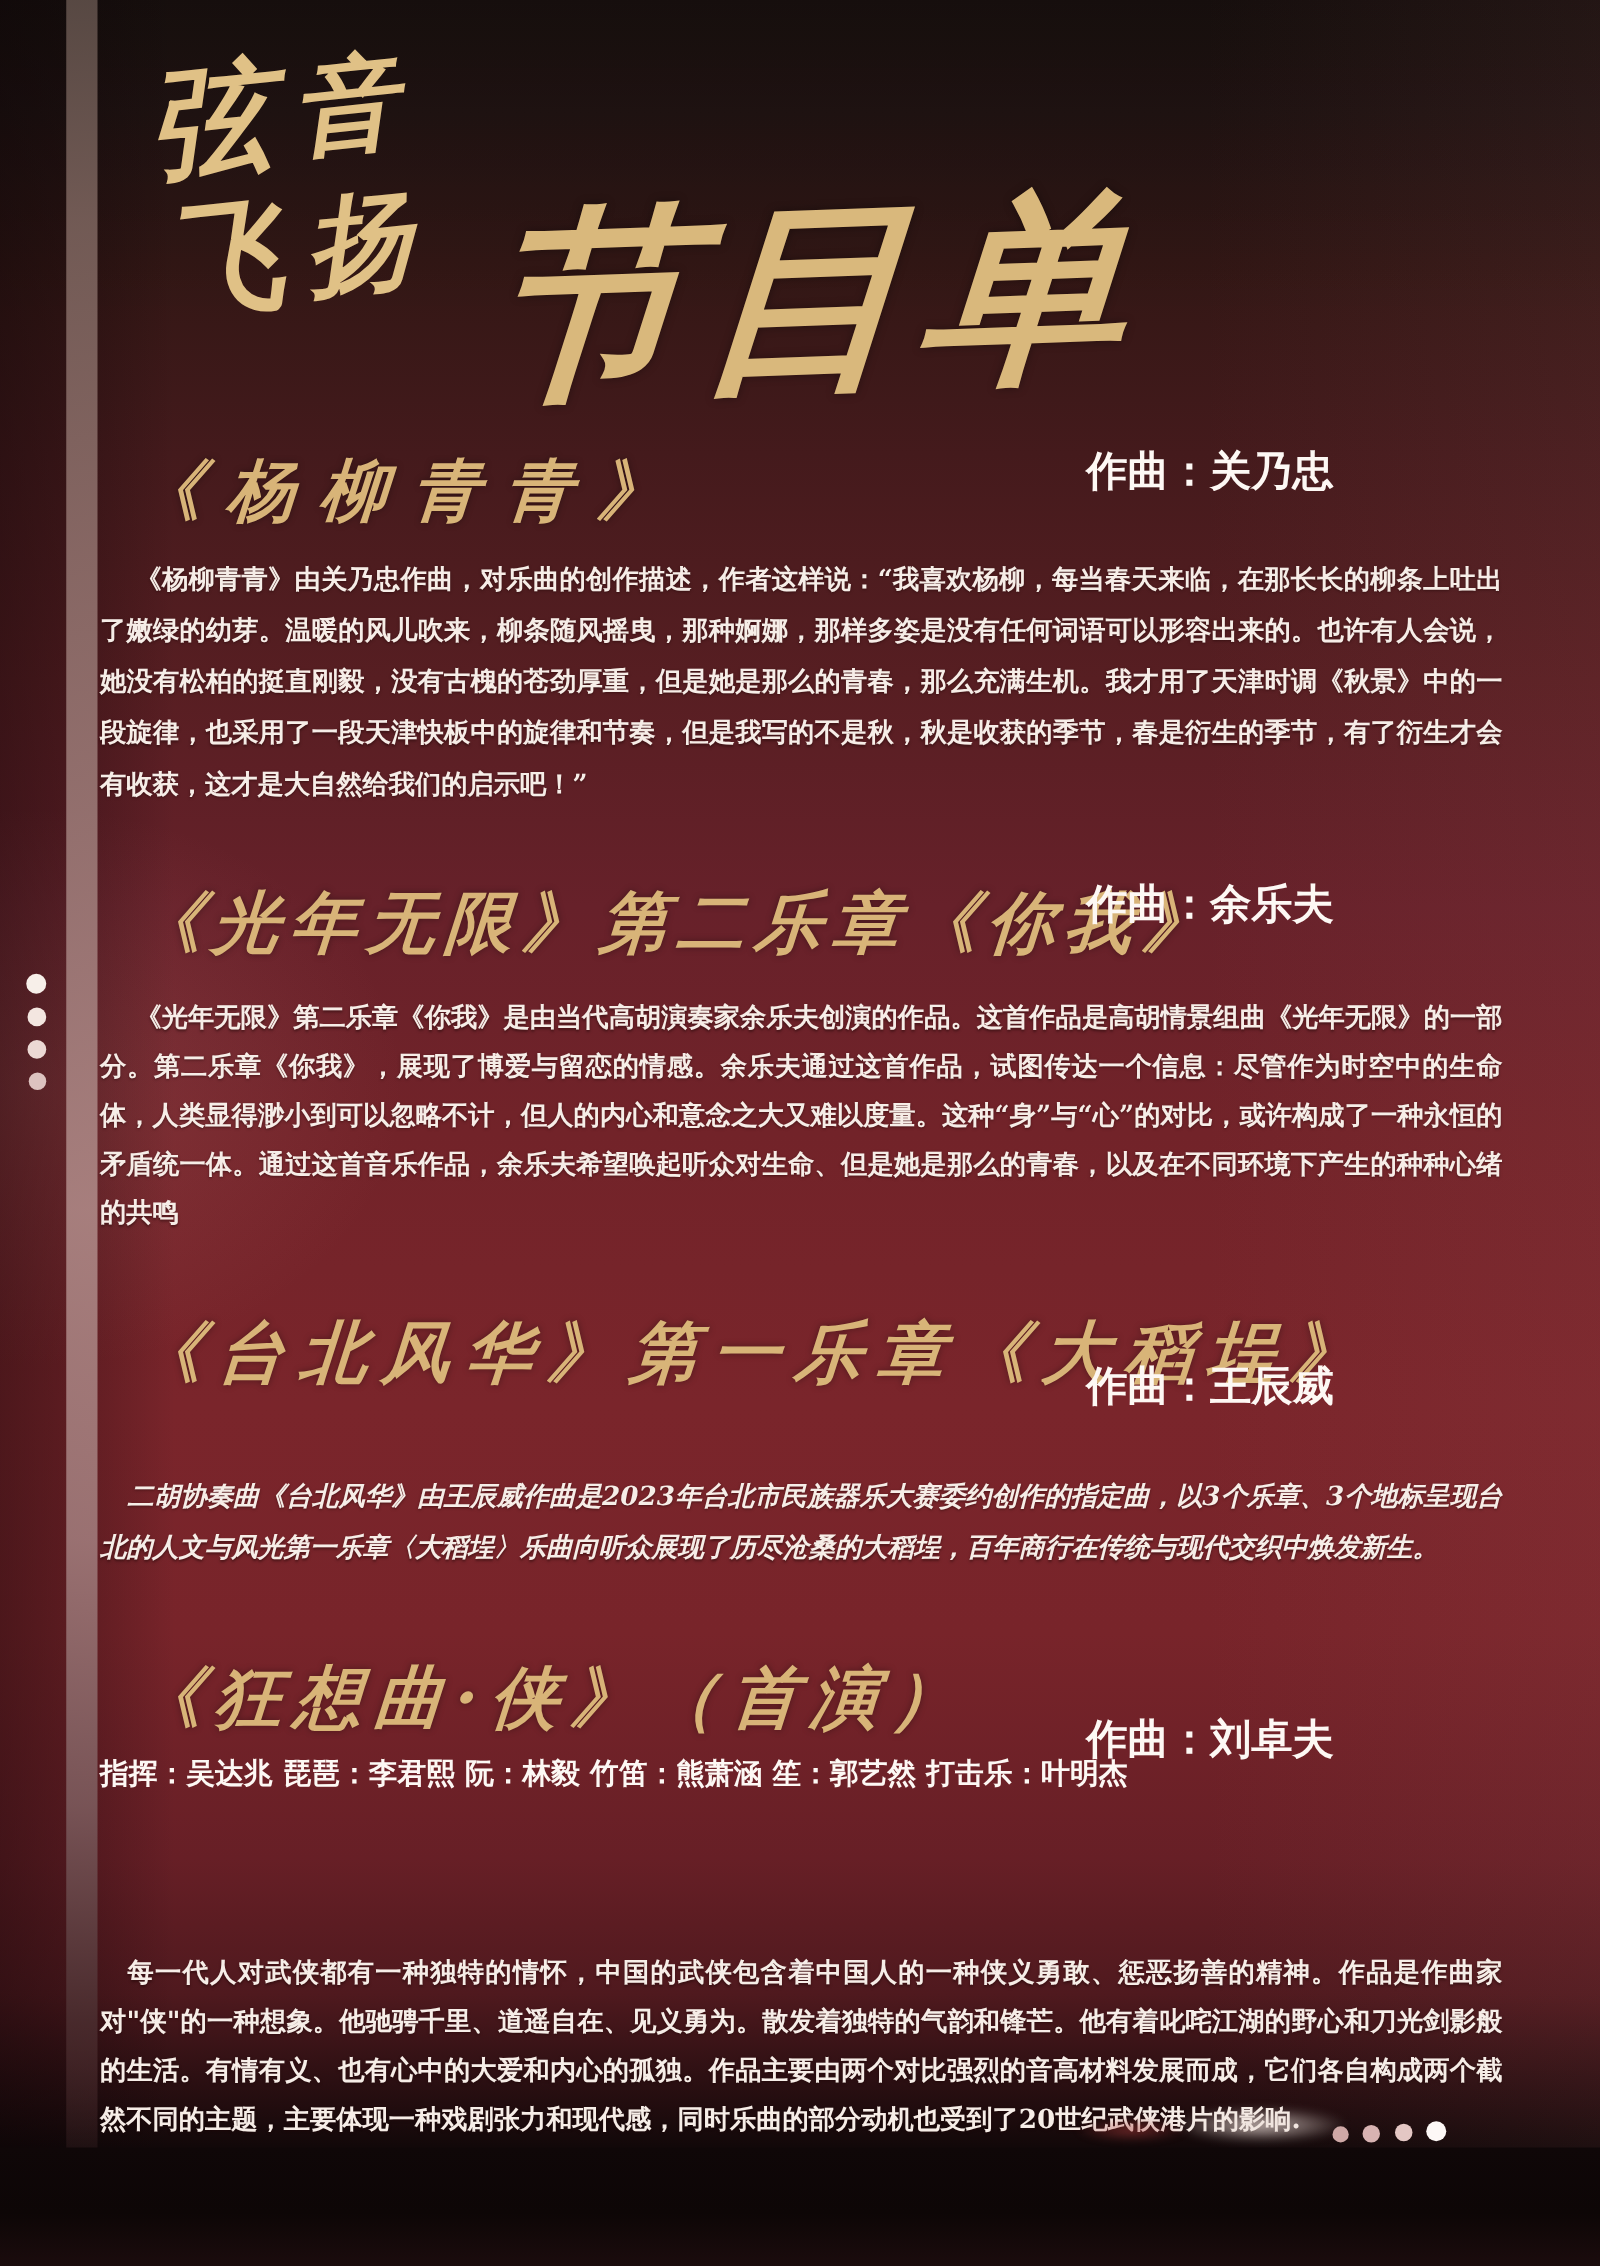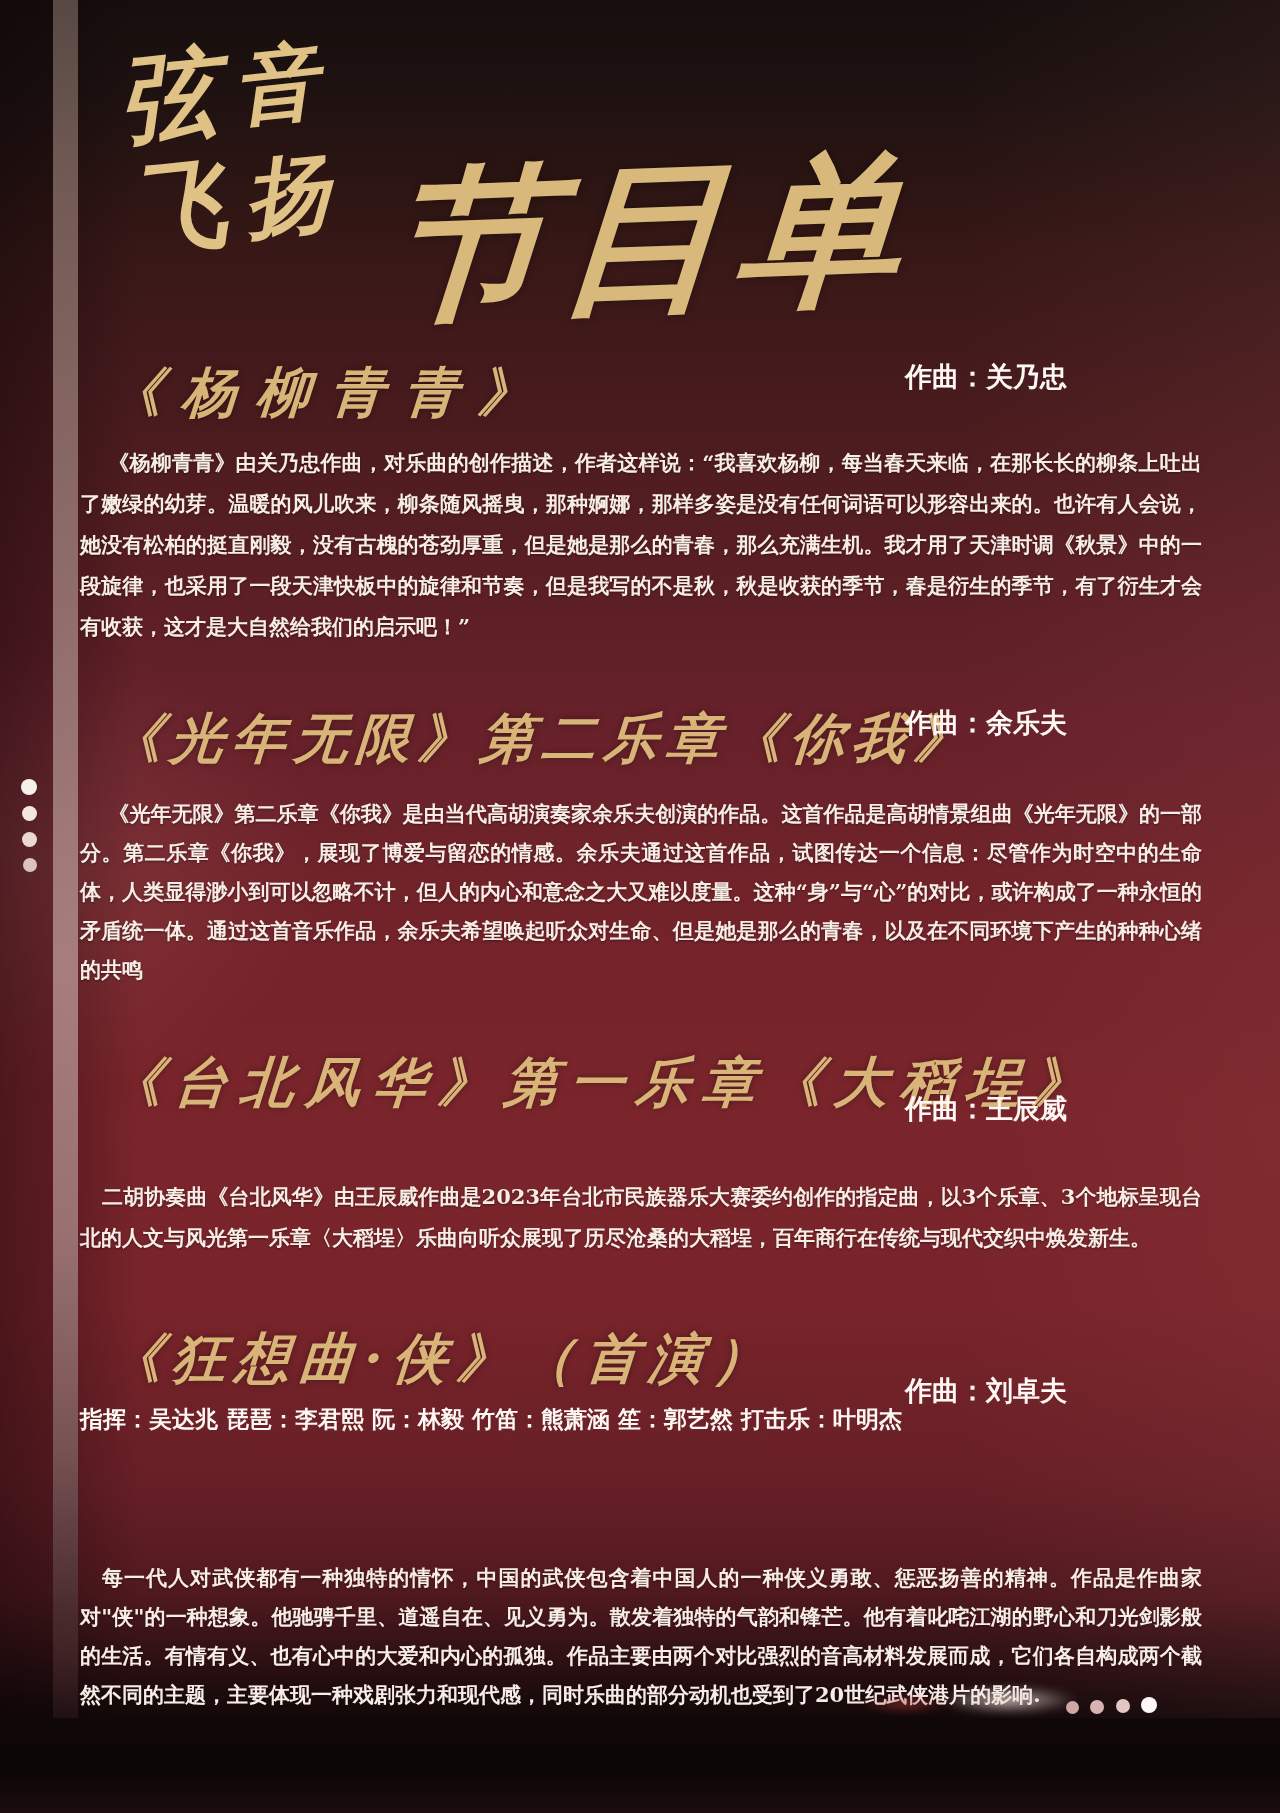--- a/index.html
+++ b/index.html
@@ -72,21 +72,21 @@
     position: absolute; left: 108px;
     font-style: italic; font-weight: bold;
     font-size: 54px; line-height: 62px; white-space: nowrap;
     color: #d8b478;
     transform: skewX(-4deg);
     text-shadow: 0 0 6px rgba(0,0,0,0.35);
   }
   .sec-composer {
     position: absolute; right: 213px;
     font-family: Liberation Sans, sans-serif;
-    font-weight: 800; font-size: 27px; line-height: 30px; white-space: nowrap;
+    font-weight: 800; font-size: 33px; line-height: 30px; white-space: nowrap;
     color: #fdf8f4;
   }
   .sec-para {
     position: absolute; left: 80px; width: 1122px;
     font-weight: 700; font-size: 21px; line-height: 41px;
     color: #f6ede7; text-align: justify; text-indent: 1.35em;
     text-shadow: 0 1px 2px rgba(30,5,5,0.5);
     margin-top: 48px;
   }
   .credits {
@@ -99,21 +99,21 @@
   #s1-title { top: 316px; letter-spacing: 20px; }
   #s1-composer { top: 362px; }
   #s1-para { top: 394px; }
 
   #s2-title { top: 662px; letter-spacing: 8px; }
   #s2-composer { top: 708px; }
   #s2-para { top: 746px; line-height: 39px; }
 
   #s3-title { top: 1006px; letter-spacing: 12px; }
   #s3-composer { top: 1094px; text-align: right; }
-  #s3-para { top: 1128px; text-indent: 1.05em; }
+  #s3-para { top: 1128px; text-indent: 1.05em; font-style: italic; }
 
   #s4-title { top: 1282px; letter-spacing: 10px; }
   #s4-composer { top: 1358px; margin-top: 18px; }
   #s4-credits { top: 1402px; }
   #s4-para { top: 1510px; line-height: 39px; text-indent: 1.05em; }
 
   .bottom-band {
     position: absolute; left: 0; top: 1718px; width: 1280px; height: 95px;
     background: linear-gradient(180deg, #0f0708 0%, #0d0606 55%, #1b0c0d 100%);
   }

